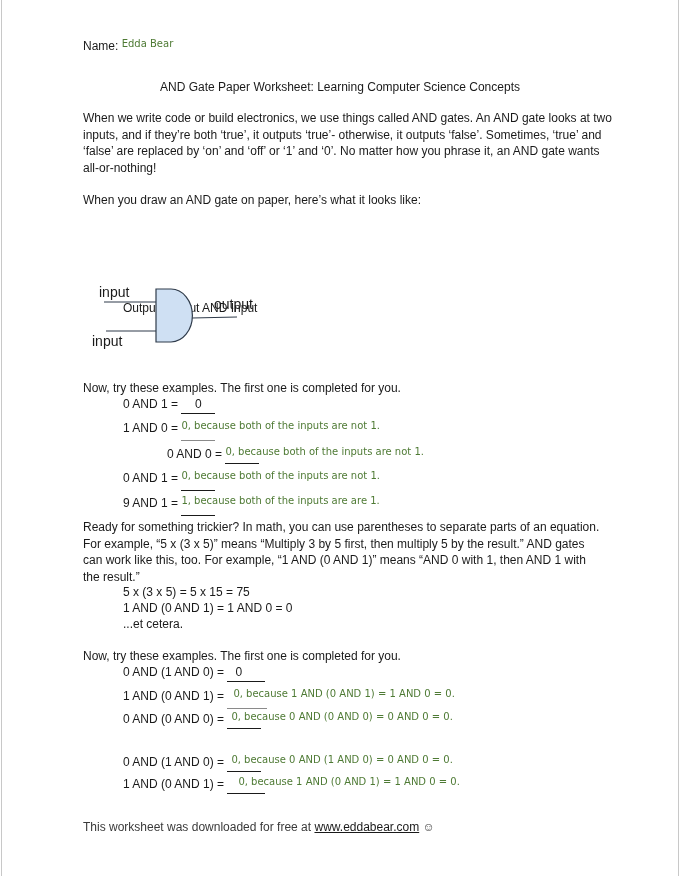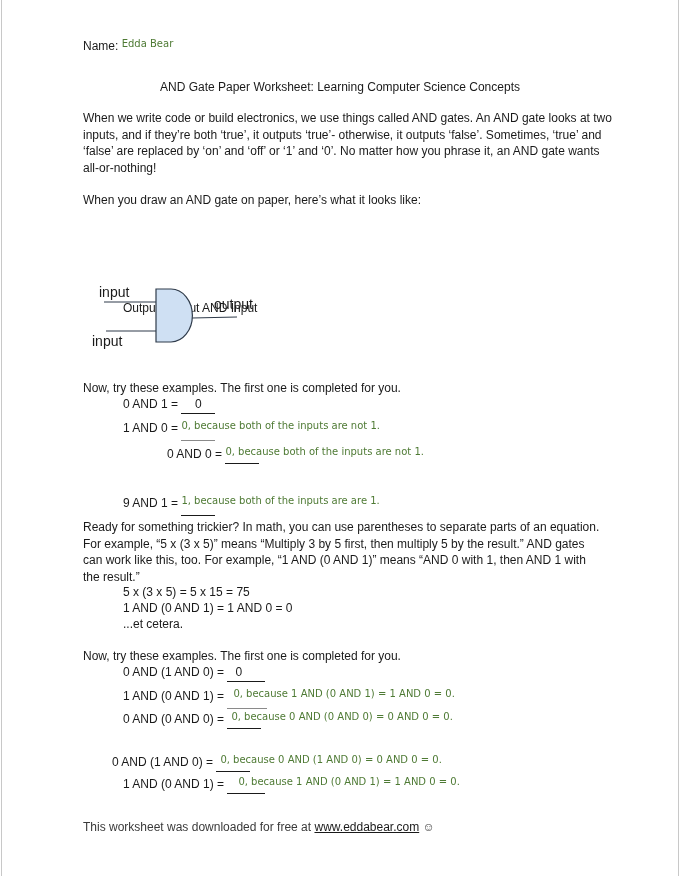--- a/index.html
+++ b/index.html
@@ -74,20 +74,27 @@
   </div>
 
   <div class="abs txt" style="left:121px; top:446px;margin-left:44px;">
     <span>0 AND 0 =</span>
     <span class="ans-wrap">
       <span class="green">0, because both of the inputs are not 1.</span>
       <span class="ans-line" style="width:34px; bottom:0px;"></span>
     </span>
   </div>
 
+  <div class="abs txt" style="left:121px; top:470px;">
+    <span>0 AND 1 =</span>
+    <span class="ans-wrap">
+      <span class="green">0, because both of the inputs are not 1.</span>
+      <span class="ans-line" style="width:34px;"></span>
+    </span>
+  </div>
 
   <div class="abs txt" style="left:121px; top:495px;">
     <span>9 AND 1 =</span>
     <span class="ans-wrap">
       <span class="green">1, because both of the inputs are are 1.</span>
       <span class="ans-line" style="width:34px;"></span>
     </span>
   </div>
 
   <div class="para" style="top:519px; width:520px;">Ready for something trickier? In math, you can use parentheses to separate parts of an equation. For example, “5 x (3 x 5)” means “Multiply 3 by 5 first, then multiply 5 by the result.” AND gates can work like this, too. For example, “1 AND (0 AND 1)” means “AND 0 with 1, then AND 1 with the result.”</div>
@@ -116,21 +123,21 @@
 
   <div class="abs txt" style="left:121px; top:711px;">
     <span>0 AND (0 AND 0) =</span>
     <span class="ans-wrap" style="padding-left:4px;">
       <span class="green">0, because 0 AND (0 AND 0) = 0 AND 0 = 0.</span>
       <span class="ans-line" style="width:34px; bottom:0px;"></span>
     </span>
   </div>
 
 
-  <div class="abs txt" style="left:110px; top:754px;text-align:center;">
+  <div class="abs txt" style="left:121px; top:754px;text-align:center;">
     <span>0 AND (1 AND 0) =</span>
     <span class="ans-wrap" style="padding-left:4px;">
       <span class="green">0, because 0 AND (1 AND 0) = 0 AND 0 = 0.</span>
       <span class="ans-line" style="width:34px; bottom:0px;"></span>
     </span>
   </div>
 
   <div class="abs txt" style="left:121px; top:776px;">
     <span>1 AND (0 AND 1) =</span>
     <span class="ans-wrap" style="padding-left:11px;">

